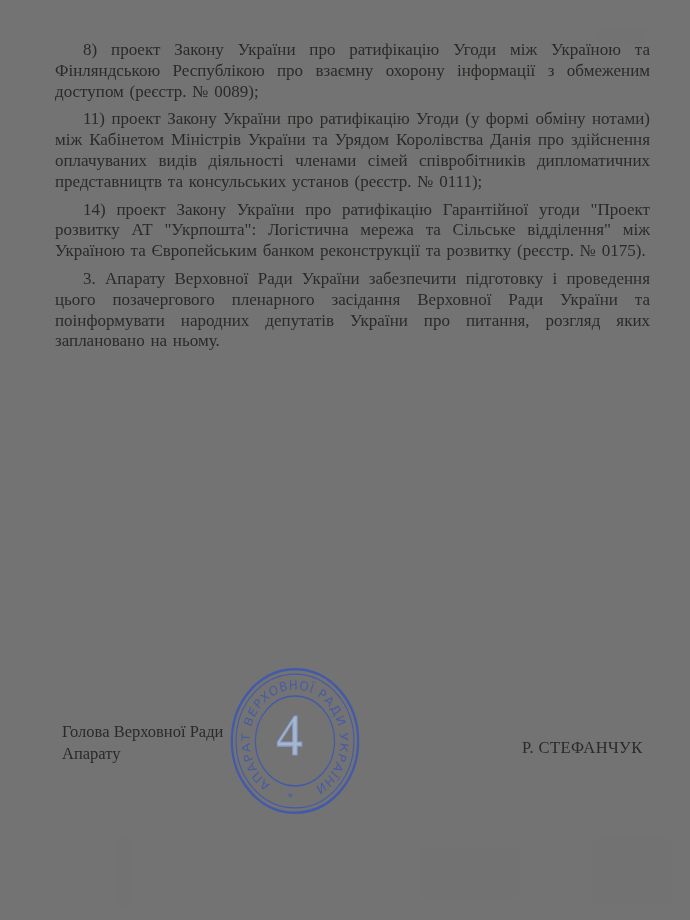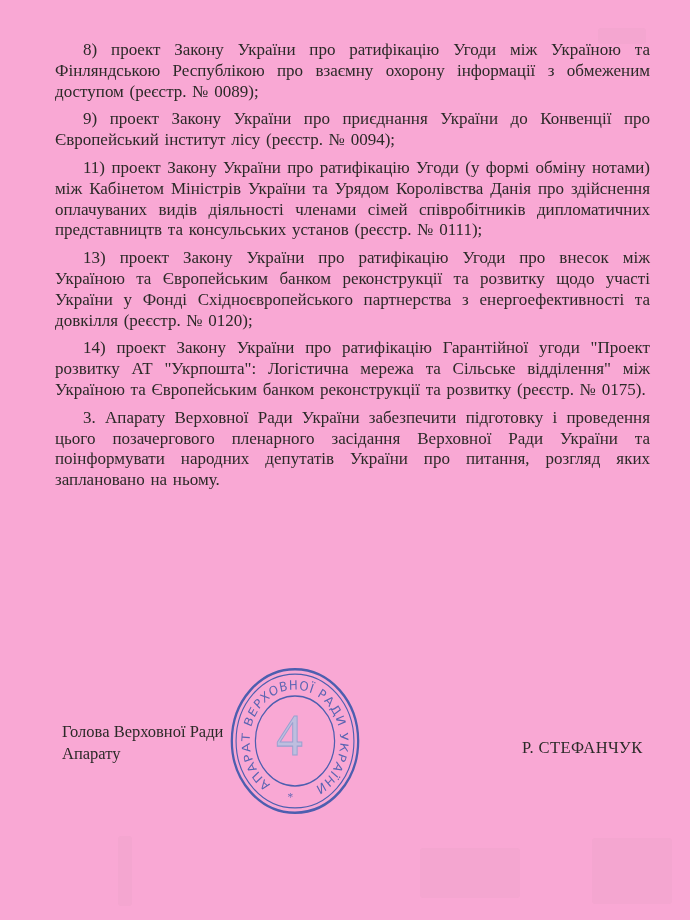--- a/index.html
+++ b/index.html
@@ -4,21 +4,21 @@
 <style>
   html, body { margin: 0; padding: 0; }
   body {
     width: 690px; height: 920px;
     background: #e9e8e6;
     font-family: "Liberation Serif", serif;
   }
   .page {
     position: relative;
     width: 690px; height: 920px;
-    background: #f9a8d4;
+    background: #737373;
     color: #2b2a28;
     overflow: hidden;
   }
   .doc-body {
     padding: 40px 40px 0 55px;
   }
   .para {
     margin: 0 0 7px 0;
     font-size: 17px;
     line-height: 20.8px;
@@ -75,23 +75,21 @@
   .a3 { left: 592px; top: 838px; width: 80px;  height: 66px; }
   .a4 { left: 118px; top: 836px; width: 14px;  height: 70px; }
 </style>
 </head>
 <body>
 
 <div class="page">
 
   <main class="doc-body">
     <p class="para">8) проект Закону України про ратифікацію Угоди між Україною та Фінляндською Республікою про взаємну охорону інформації з обмеженим доступом (реєстр. № 0089);</p>
-    <p class="para">9) проект Закону України про приєднання України до Конвенції про Європейський інститут лісу (реєстр. № 0094);</p>
     <p class="para">11) проект Закону України про ратифікацію Угоди (у формі обміну нотами) між Кабінетом Міністрів України та Урядом Королівства Данія про здійснення оплачуваних видів діяльності членами сімей співробітників дипломатичних представництв та консульських установ (реєстр. № 0111);</p>
-    <p class="para">13) проект Закону України про ратифікацію Угоди про внесок між Україною та Європейським банком реконструкції та розвитку щодо участі України у Фонді Східноєвропейського партнерства з енергоефективності та довкілля (реєстр. № 0120);</p>
     <p class="para">14) проект Закону України про ратифікацію Гарантійної угоди "Проект розвитку АТ "Укрпошта": Логістична мережа та Сільське відділення" між Україною та Європейським банком реконструкції та розвитку (реєстр. № 0175).</p>
     <p class="para">3. Апарату Верховної Ради України забезпечити підготовку і проведення цього позачергового пленарного засідання Верховної Ради України та поінформувати народних депутатів України про питання, розгляд яких заплановано на ньому.</p>
   </main>
 
   <div class="sig-title">
     <div>Голова Верховної Ради</div>
     <div>Апарату</div>
   </div>
 
   <div class="sig-name">Р. СТЕФАНЧУК</div>

